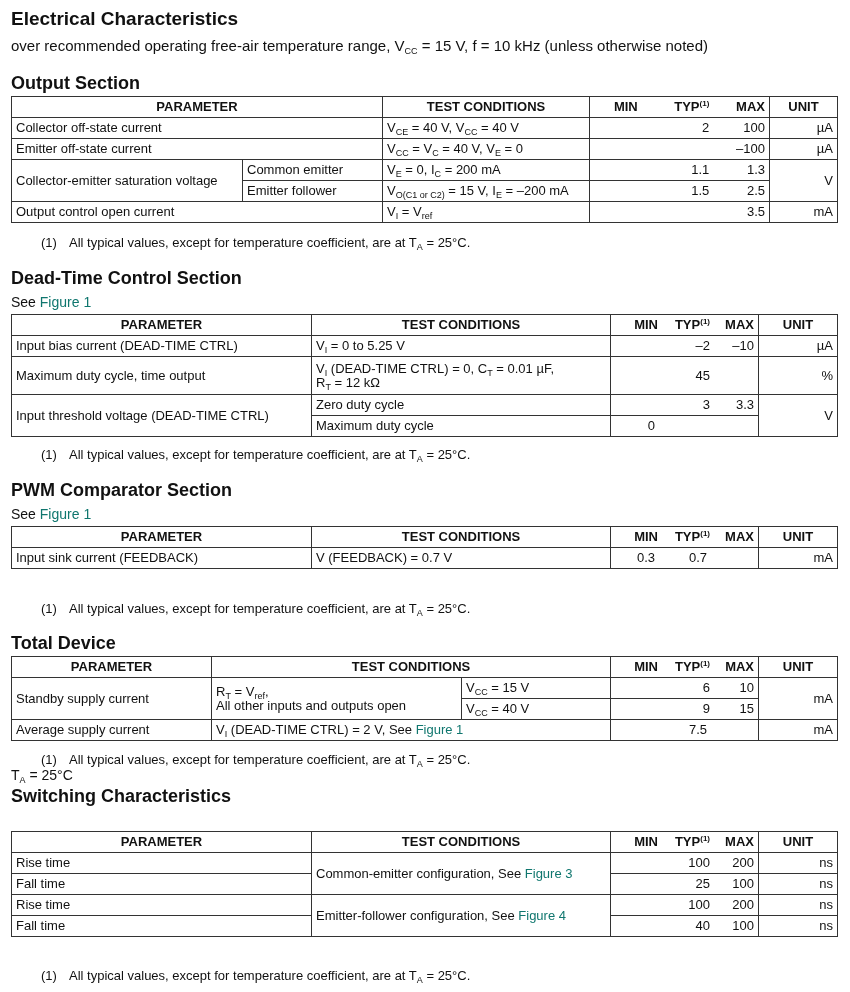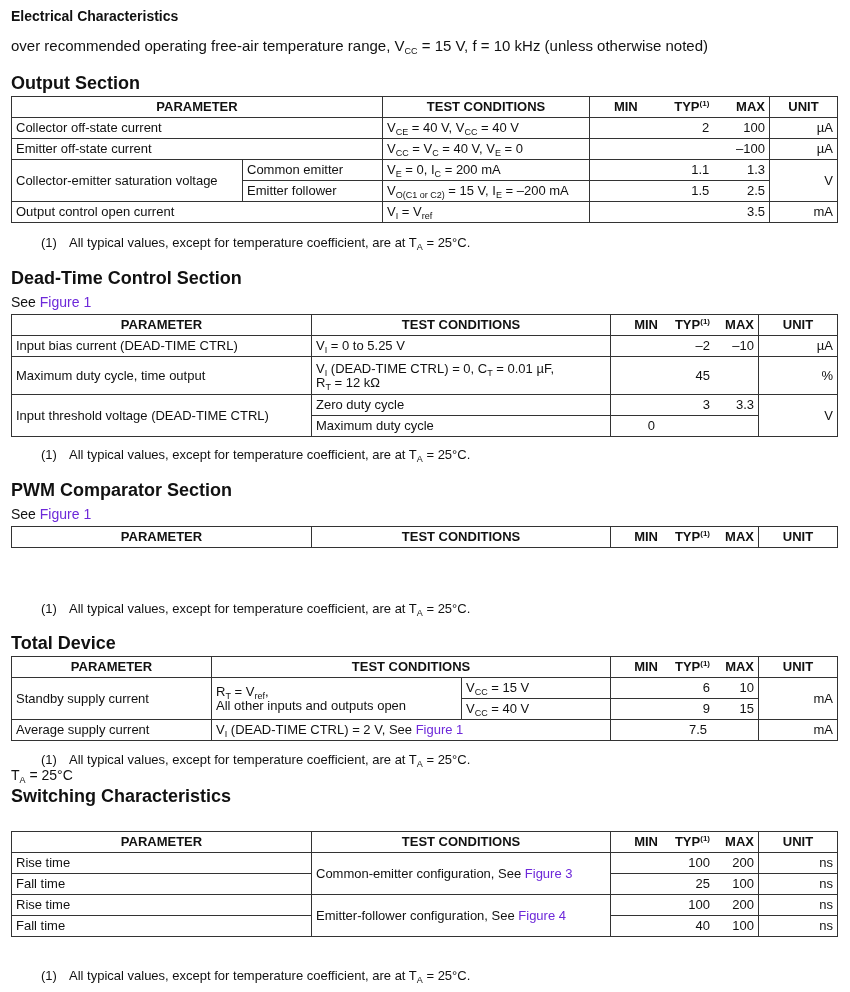--- a/index.html
+++ b/index.html
@@ -1,28 +1,28 @@
 <!DOCTYPE html>
 <html><head>
 <meta charset="utf-8">
 <style>
   html, body { margin: 0; padding: 0; background: #ffffff; }
   body {
     width: 850px; height: 992px; position: relative; overflow: hidden;
     font-family: "Liberation Sans", sans-serif; color: #111;
   }
   .abs { position: absolute; }
-  .h1 { font-weight: bold; font-size: 14px; left: 11px; }
+  .h1 { font-weight: bold; font-size: 19px; left: 11px; }
   .h2 { font-weight: bold; font-size: 18px; left: 11px; }
   .sub { font-size: 15px; left: 11px; }
   .note { font-size: 13px; left: 11px; margin-left: 30px; }
   .note .num { display: inline-block; width: 28px; }
   sub { font-size: 9px; vertical-align: -3px; line-height: 0; }
   sup { font-size: 8px; vertical-align: 5px; line-height: 0; }
-  a.link { color: #6d28d9; text-decoration: none; }
+  a.link { color: #0f766e; text-decoration: none; }
   table {
     position: absolute; left: 11px; border-collapse: collapse;
     font-size: 13px; table-layout: fixed;
   }
   td, th {
     border: 1px solid #333; padding: 0 4px; height: 20px; line-height: 14px;
     overflow: hidden; white-space: nowrap;
   }
   th { font-weight: bold; font-size: 13px; text-align: center; }
   td.c { text-align: right; }
@@ -212,20 +212,32 @@
     <th>TEST CONDITIONS</th>
     <th>
           <div class="vals">
             <span style="width:40px">MIN</span>
             <span style="width:52px"><span>TYP</span><sup>(1)</sup></span>
             <span style="width:44px">MAX</span>
           </div>
         </th>
     <th>UNIT</th>
   </tr>
+  <tr>
+    <td class="l">Input sink current (FEEDBACK)</td>
+    <td class="l">V (FEEDBACK) = 0.7 V</td>
+    <td>
+          <div class="vals" style="justify-content:flex-start;">
+            <span style="width:40px">0.3</span>
+            <span style="width:52px">0.7</span>
+            <span style="width:44px"></span>
+          </div>
+        </td>
+    <td class="c">mA</td>
+  </tr>
 </tbody>
   </table>
 <div class="abs note" style="top:601px;"><span class="num">(1)</span><span>All typical values, except for temperature coefficient, are at T</span><sub>A</sub><span> = 25°C.</span></div>
 
 <div class="abs h2" style="top:633px;">Total Device</div>
 <table style="top:656px; width:826px;">
   <colgroup>
     <col style="width:200px">
       <col style="width:250px">
       <col style="width:149px">

